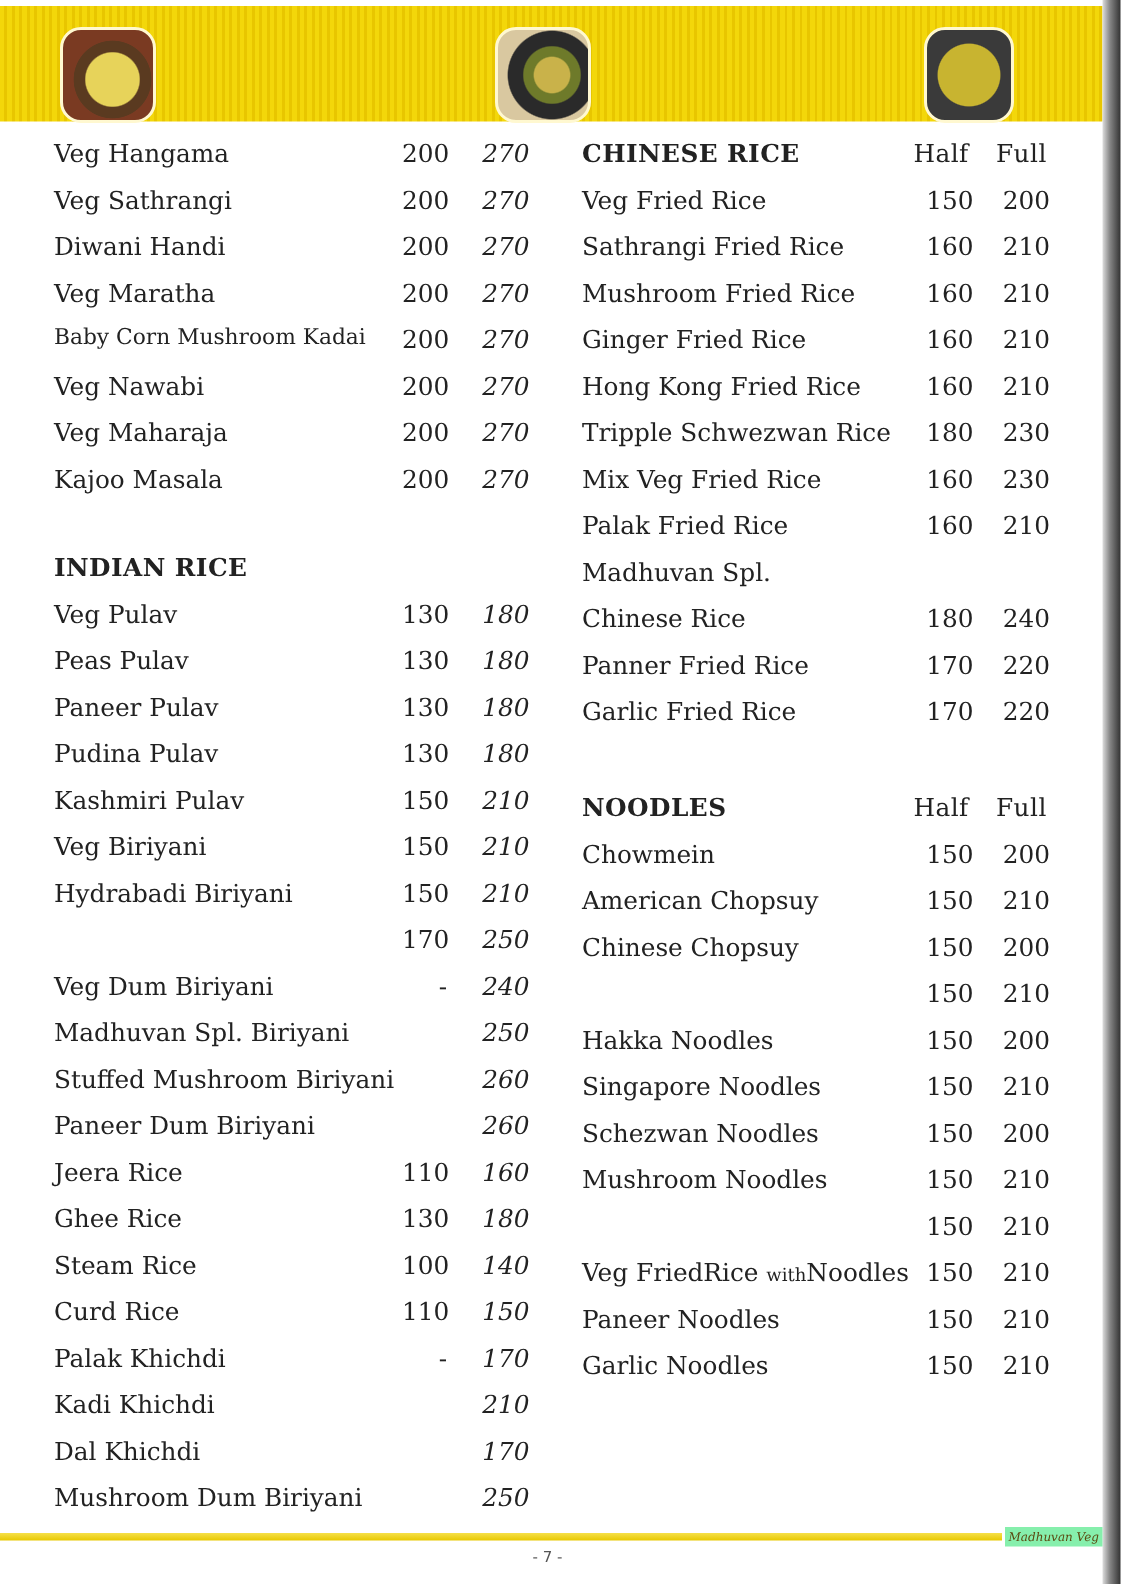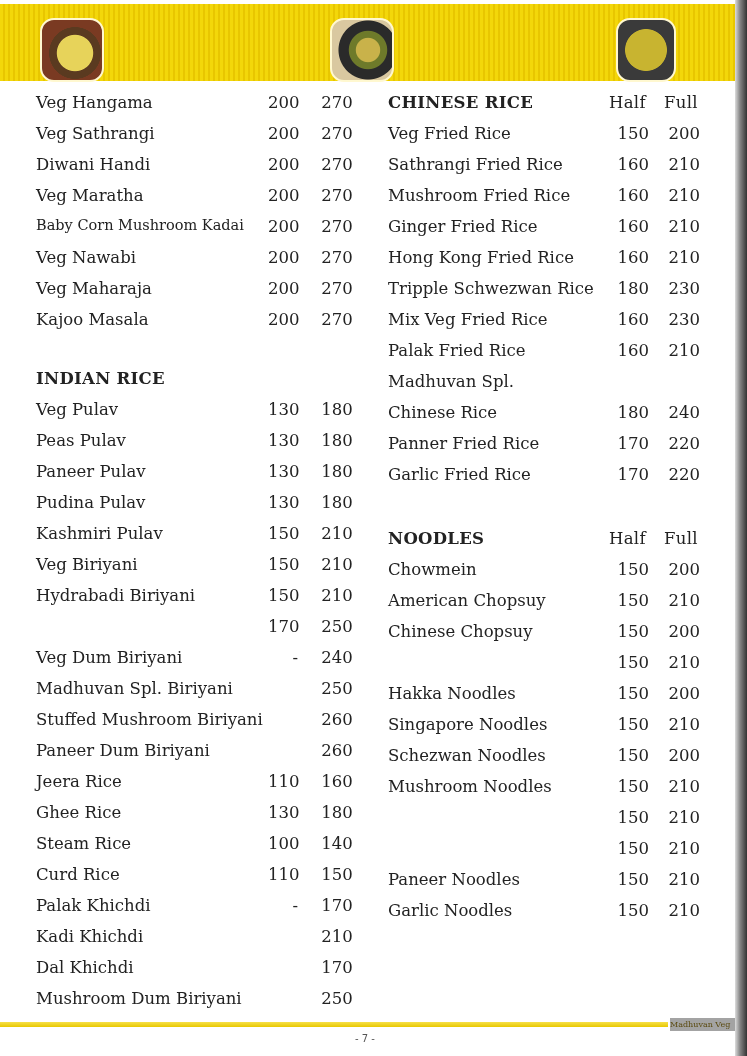--- a/index.html
+++ b/index.html
@@ -29,21 +29,21 @@
   .col { position: absolute; top: 93px; }
   .col.left { left: 36px; width: 330px; }
   .col.right { left: 388px; width: 320px; }
 
   .row {
     display: flex; align-items: baseline; height: 31px; font-size: 16.5px;
     white-space: nowrap;
   }
   .row .name { flex: 0 0 auto; }
   .col.left .row .half { position: absolute; left: 232px; width: 30px; text-align: right; }
-  .col.left .row .full { position: absolute; left: 285px; width: 32px; text-align: center; }
+  .col.left .row .full { position: absolute; left: 285px; width: 32px; text-align: right; font-style: italic; }
   .col.right .row .half { position: absolute; left: 229px; width: 32px; text-align: right; }
   .col.right .row .full { position: absolute; left: 280px; width: 32px; text-align: right; }
   .row { position: relative; }
   .name.small { font-size: 14.5px; }
   .name .mini { font-size: 12px; }
 
   .section-title {
     position: relative; height: 31px; font-weight: bold; font-size: 16.5px;
     display: flex; align-items: baseline; letter-spacing: 0.3px;
   }
@@ -51,22 +51,22 @@
   .col.right .section-title .hdr-half { left: 221px; }
   .col.right .section-title .hdr-full { left: 276px; }
   .spacer { height: 28px; }
 
   .footer-bar {
     position: absolute; left: 0; top: 1022px; width: 668px; height: 5px;
     background: linear-gradient(180deg, #f6e04a, #e8c800);
   }
   .footer-tag {
     position: absolute; left: 670px; top: 1018px; width: 65px; height: 13px;
-    background: #a3a3a3; font-size: 8px; color: #5a4a10;
-    line-height: 13px;
+    background: #86efac; font-size: 8px; font-style: italic; color: #5a4a10;
+    text-align: center; line-height: 13px;
   }
   .page-number {
     position: absolute; left: 355px; top: 1033px; font-size: 10px; color: #555;
     font-family: "DejaVu Sans", sans-serif;
   }
 </style>
 </head>
 <body>
 
 <div class="banner">
@@ -339,20 +339,21 @@
         <span class="name">Mushroom Noodles</span>
         <span class="half">150</span>
         <span class="full">210</span>
       </div>
       <div class="row">
         <span class="half">150</span>
         <span class="full">210</span>
       </div>
     </div>
   <div class="row">
+    <span class="name"><span>Veg FriedRice </span><span class="mini">with</span><span>Noodles</span></span>
     <span class="half">150</span>
     <span class="full">210</span>
   </div>
   <div id="right-noodles-tail">
       <div class="row">
         <span class="name">Paneer Noodles</span>
         <span class="half">150</span>
         <span class="full">210</span>
       </div>
       <div class="row">

